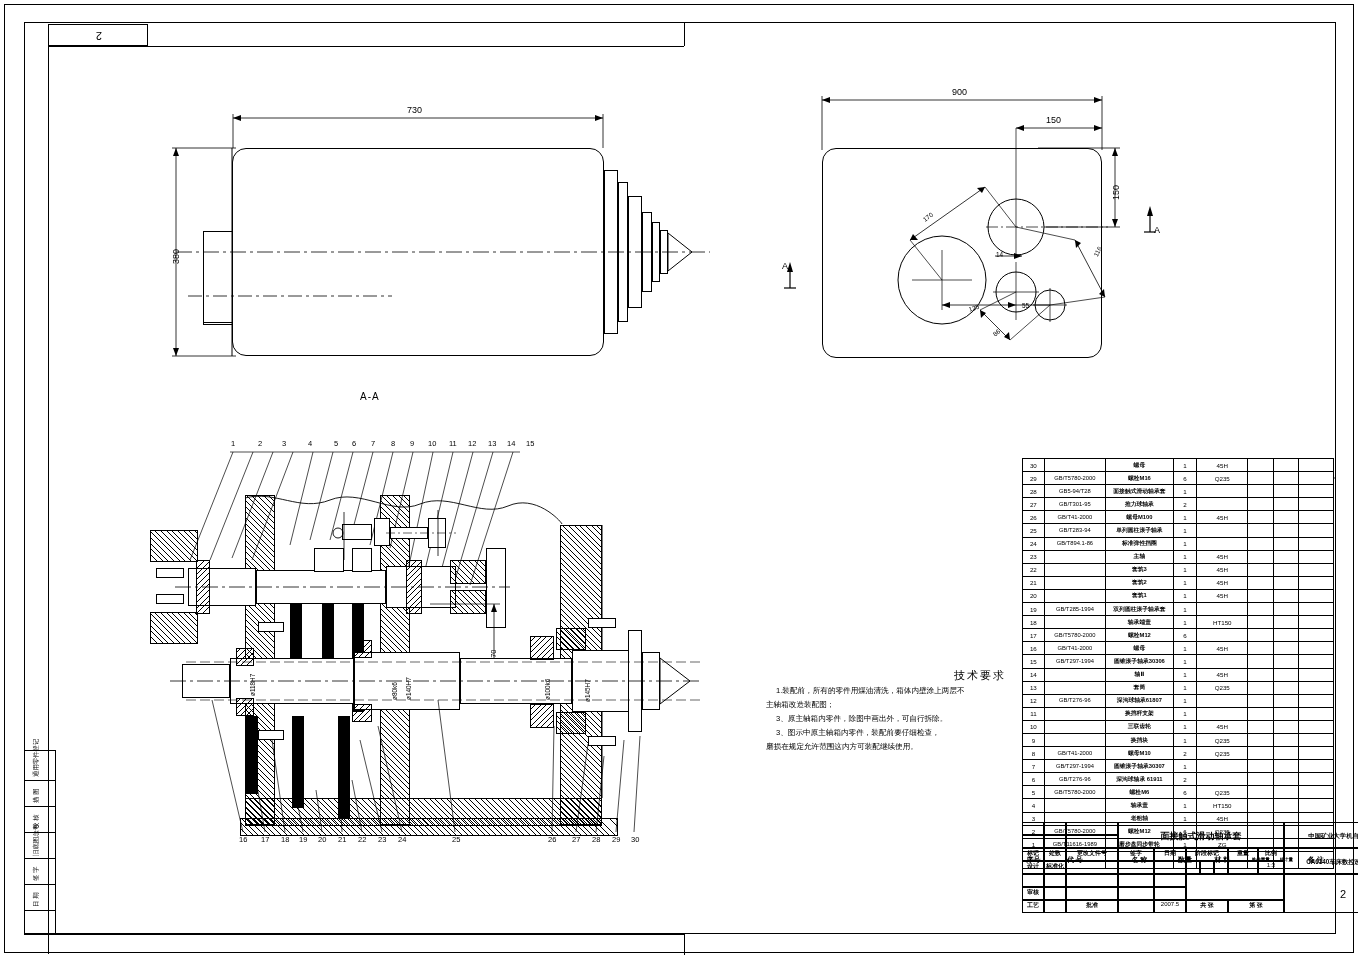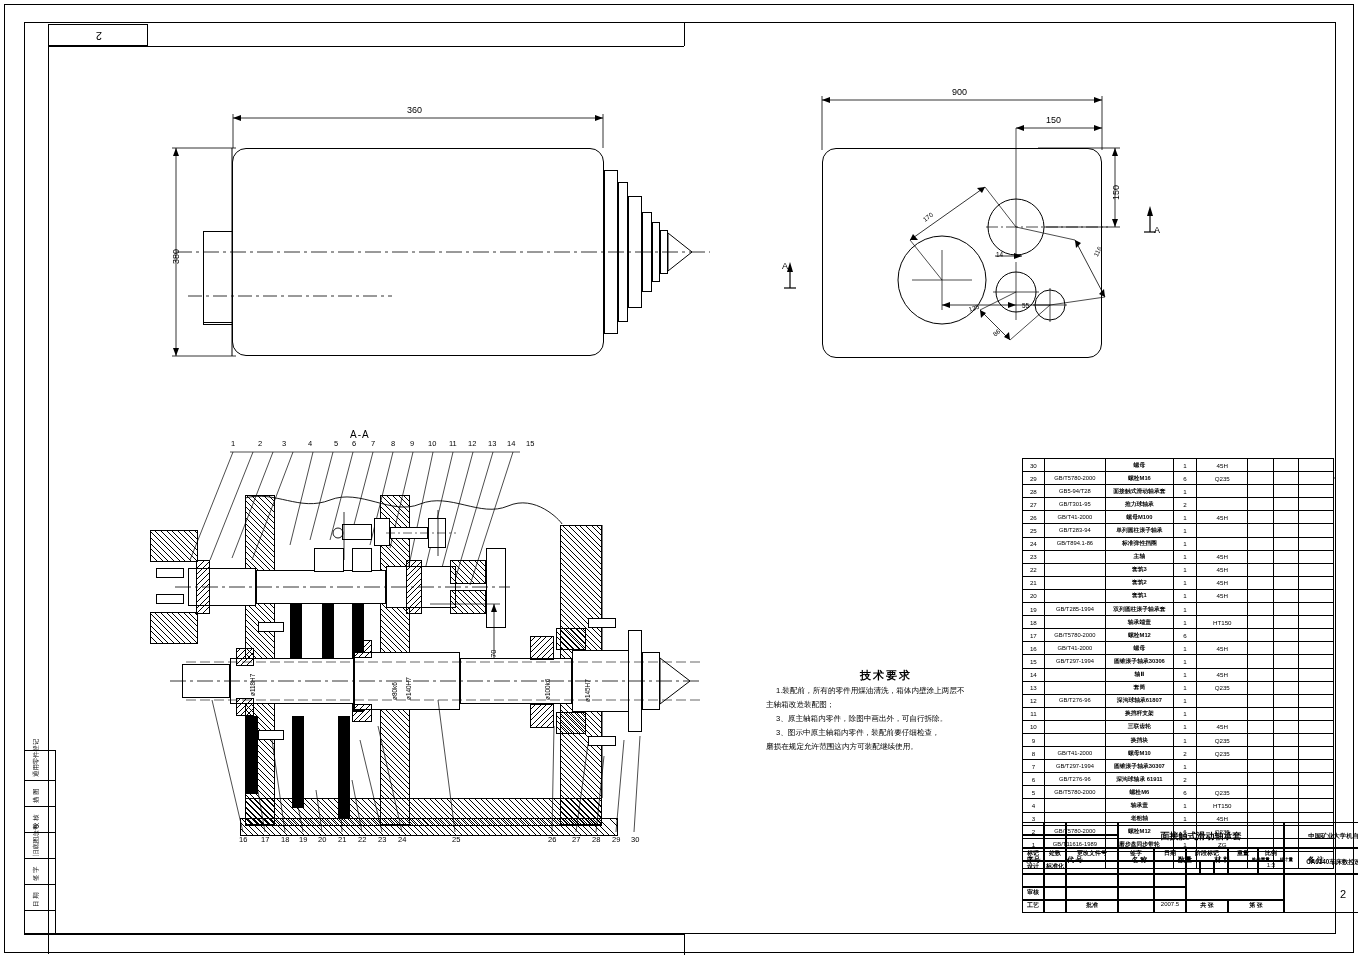--- a/index.html
+++ b/index.html
@@ -47,21 +47,21 @@
 
   
   #tblock{position:absolute;left:1022px;top:861px;width:312px;height:73px;}
   #tblock .cell{position:absolute;box-sizing:border-box;border:1px solid #000;
                 font-size:6px;text-align:center;overflow:hidden;white-space:nowrap;}
   #tblock .big{font-size:9px;font-weight:bold;}
   #tblock .med{font-size:7px;font-weight:bold;}
 
   
   #tech{position:absolute;left:766px;top:668px;width:240px;}
-  #tech .ttl{font-size:11px;font-weight:bold;text-align:center;letter-spacing:2px;}
+  #tech .ttl{font-size:11px;font-weight:normal;text-align:right;letter-spacing:2px;}
   #tech .ln{font-size:7.6px;line-height:12px;margin-top:2px;}
   #tech .i1{text-indent:10px;}
   #tech .i0{text-indent:0px;}
 
   
   .hatchR{background-image:repeating-linear-gradient(45deg,#000 0 0.7px,transparent 0.7px 4px);}
   .hatchL{background-image:repeating-linear-gradient(-45deg,#000 0 0.7px,transparent 0.7px 4px);}
   .solid{background:#000;}
   .white{background:#fff;}
 
@@ -122,21 +122,21 @@
       <line x1="188" y1="296" x2="392" y2="296" stroke="#000" stroke-width="0.8" stroke-dasharray="14,4,3,4"></line>
     </svg>
 
     <svg class="ov">
       <line x1="233" y1="118" x2="603" y2="118" stroke="#000" stroke-width="0.8"></line>
       <line x1="233" y1="114" x2="233" y2="148" stroke="#000" stroke-width="0.8"></line>
       <line x1="603" y1="114" x2="603" y2="148" stroke="#000" stroke-width="0.8"></line>
       <polygon points="233,118 241,115 241,121" fill="#000"></polygon>
       <polygon points="603,118 595,115 595,121" fill="#000"></polygon>
     </svg>
-    <div class="t" style="left:407px;top:106px;">360</div>
+    <div class="t" style="left:407px;top:106px;">730</div>
 
     <svg class="ov">
       <line x1="176" y1="148" x2="176" y2="356" stroke="#000" stroke-width="0.8"></line>
       <line x1="172" y1="148" x2="236" y2="148" stroke="#000" stroke-width="0.8"></line>
       <line x1="172" y1="356" x2="236" y2="356" stroke="#000" stroke-width="0.8"></line>
       <polygon points="176,148 173,156 179,156" fill="#000"></polygon>
       <polygon points="176,356 173,348 179,348" fill="#000"></polygon>
     </svg>
     <div class="t" style="left:172px;top:264px;transform:rotate(-90deg);transform-origin:0 0;">380</div>
   </div>
@@ -218,21 +218,21 @@
     <div class="t6" style="left:922px;top:218px;transform:rotate(-36deg);transform-origin:0 0;">170</div>
     <div class="t6" style="left:1093px;top:255px;transform:rotate(-63deg);transform-origin:0 0;">116</div>
     <div class="t6" style="left:968px;top:307px;transform:rotate(-18deg);transform-origin:0 0;">125</div>
     <div class="t6" style="left:996px;top:252px;">14</div>
     <div class="t6" style="left:1022px;top:303px;">55</div>
     <div class="t6" style="left:992px;top:333px;transform:rotate(-40deg);transform-origin:0 0;">86</div>
     <div class="t" style="left:1154px;top:226px;">A</div>
     <div class="t" style="left:782px;top:262px;">A</div>
   </div>
 
-  <div class="t10" style="left:350px;top:392px;letter-spacing:1px;margin-top:38px;">A-A</div>
+  <div class="t10" style="left:360px;top:392px;letter-spacing:1px;">A-A</div>
 
   <div>
 
     <svg class="ov">
       <line x1="230" y1="452" x2="520" y2="452" stroke="#000" stroke-width="0.7"></line>
       <line x1="233" y1="452" x2="190" y2="560" stroke="#000" stroke-width="0.7"></line>
       <line x1="253" y1="452" x2="210" y2="560" stroke="#000" stroke-width="0.7"></line>
       <line x1="273" y1="452" x2="232" y2="558" stroke="#000" stroke-width="0.7"></line>
       <line x1="293" y1="452" x2="252" y2="560" stroke="#000" stroke-width="0.7"></line>
       <line x1="313" y1="452" x2="290" y2="545" stroke="#000" stroke-width="0.7"></line>

